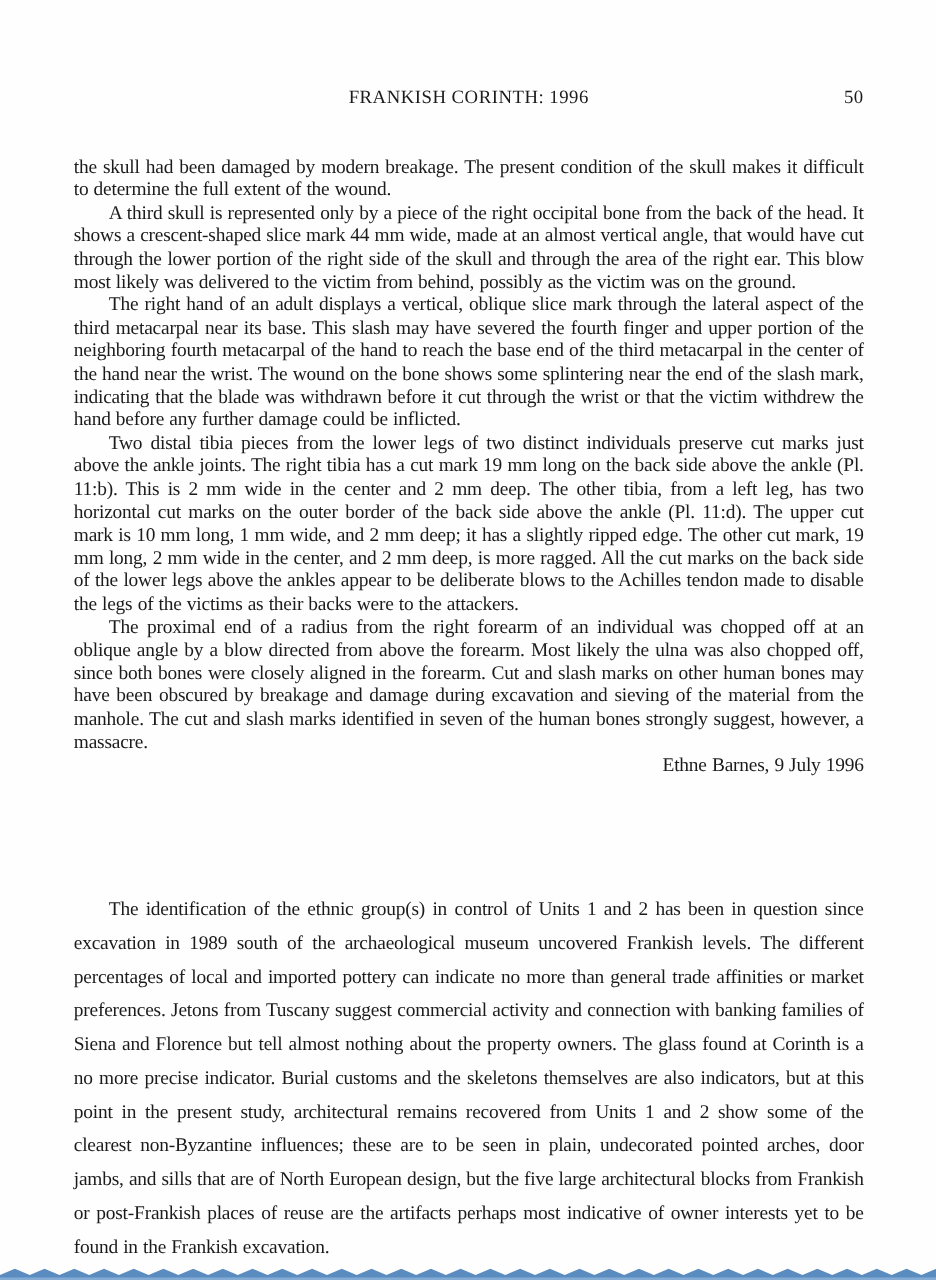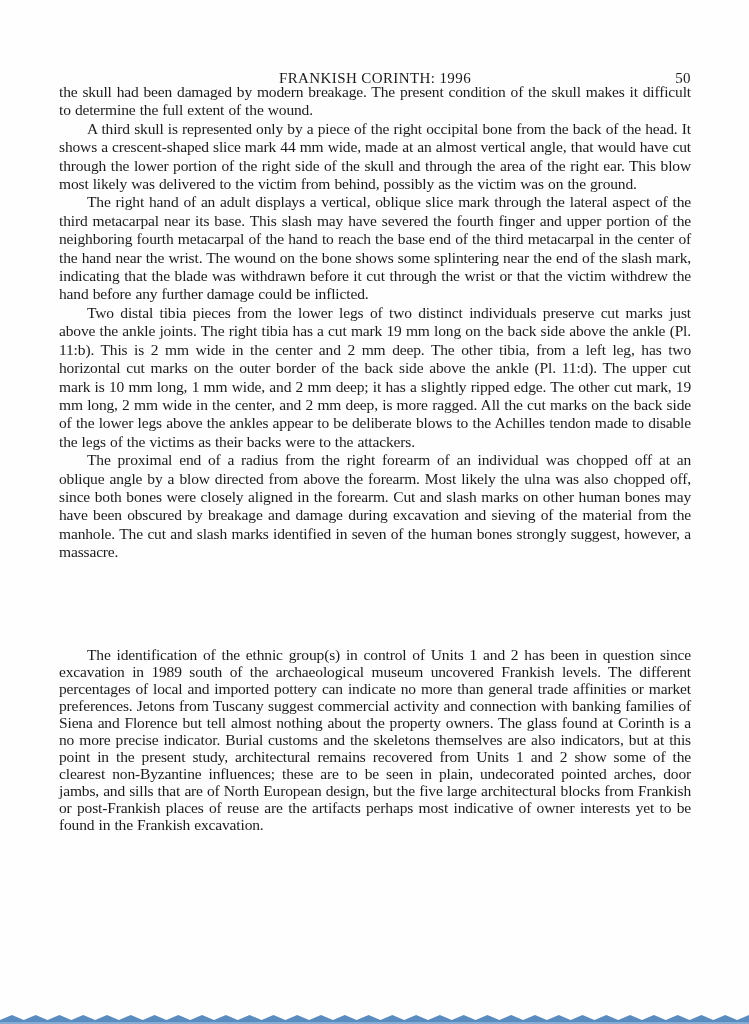--- a/index.html
+++ b/index.html
@@ -36,23 +36,24 @@
     right: 0;
     top: 0;
   }
   .body-text {
     position: absolute;
     left: 59px;
     width: 632px;
     font-size: 15.5px;
     letter-spacing: -0.15px;
     word-spacing: 0.4px;
+    margin-top: 42px;
   }
   .section1 { top: 83px;  line-height: 18.4px; }
-  .section2 { top: 646px; line-height: 17px; }
+  .section2 { top: 672px; line-height: 27px; }
   .body-text p {
     margin: 0;
     text-align: justify;
   }
   .indent { text-indent: 28px; }
   .noindent { text-indent: 0; }
   .signature {
     text-align: right !important;
     margin-top: 0;
   }
@@ -75,20 +76,21 @@
     <span class="running-title">FRANKISH CORINTH: 1996</span>
     <span class="page-number">50</span>
   </header>
 
   <section class="body-text section1">
     <p class="noindent">the skull had been damaged by modern breakage.  The present condition of the skull makes it difficult to determine the full extent of the wound.</p>
     <p class="indent">A third skull is represented only by a piece of the right occipital bone from the back of the head.  It shows a crescent-shaped slice mark 44 mm wide, made at an almost vertical angle, that would have cut through the lower portion of the right side of the skull and through the area of the right ear.  This blow most likely was delivered to the victim from behind, possibly as the victim was on the ground.</p>
     <p class="indent">The right hand of an adult displays a vertical, oblique slice mark through the lateral aspect of the third metacarpal near its base.  This slash may have severed the fourth finger and upper portion of the neighboring fourth metacarpal of the hand to reach the base end of the third metacarpal in the center of the hand near the wrist.  The wound on the bone shows some splintering near the end of the slash mark, indicating that the blade was withdrawn before it cut through the wrist or that the victim withdrew the hand before any further damage could be inflicted.</p>
     <p class="indent">Two distal tibia pieces from the lower legs of two distinct individuals preserve cut marks just above the ankle joints.  The right tibia has a cut mark 19 mm long on the back side above the ankle (Pl. 11:b).  This is 2 mm wide in the center and 2 mm deep.  The other tibia, from a left leg, has two horizontal cut marks on the outer border of the back side above the ankle (Pl. 11:d).  The upper cut mark is 10 mm long, 1 mm wide, and 2 mm deep; it has a slightly ripped edge.  The other cut mark, 19 mm long, 2 mm wide in the center, and 2 mm deep, is more ragged.  All the cut marks on the back side of the lower legs above the ankles appear to be deliberate blows to the Achilles tendon made to disable the legs of the victims as their backs were to the attackers.</p>
     <p class="indent">The proximal end of a radius from the right forearm of an individual was chopped off at an oblique angle by a blow directed from above the forearm.  Most likely the ulna was also chopped off, since both bones were closely aligned in the forearm.  Cut and slash marks on other human bones may have been obscured by breakage and damage during excavation and sieving of the material from the manhole.  The cut and slash marks identified in seven of the human bones strongly suggest, however, a massacre.</p>
+    <p class="signature">Ethne Barnes, 9 July 1996</p>
   </section>
 
   <section class="body-text section2">
     <p class="indent">The identification of the ethnic group(s) in control of Units 1 and 2 has been in question since excavation in 1989 south of the archaeological museum uncovered Frankish levels. The different percentages of local and imported pottery can indicate no more than general trade affinities or market preferences.  Jetons from Tuscany suggest commercial activity and connection with banking families of Siena and Florence but tell almost nothing about the property owners.  The glass found at Corinth is a no more precise indicator.  Burial customs and the skeletons themselves are also indicators, but at this point in the present study, architectural remains recovered from Units 1 and 2 show some of the clearest non-Byzantine influences; these are to be seen in plain, undecorated pointed arches, door jambs, and sills that are of North European design, but the five large architectural blocks from Frankish or post-Frankish places of reuse are the artifacts perhaps most indicative of owner interests yet to be found in the Frankish excavation.</p>
   </section>
 
   <div class="tear-band">
     <svg width="749" height="12" viewBox="0 0 756 12" preserveAspectRatio="none" aria-hidden="true">
       <path fill="#5b8cc0" d="M0,12 L0,8 L12,3 L24,8 L36,3 L48,8 L60,3 L72,8 L84,3 L96,8 L108,3 L120,8 L132,3 L144,8 L156,3 L168,8 L180,3 L192,8 L204,3 L216,8 L228,3 L240,8 L252,3 L264,8 L276,3 L288,8 L300,3 L312,8 L324,3 L336,8 L348,3 L360,8 L372,3 L384,8 L396,3 L408,8 L420,3 L432,8 L444,3 L456,8 L468,3 L480,8 L492,3 L504,8 L516,3 L528,8 L540,3 L552,8 L564,3 L576,8 L588,3 L600,8 L612,3 L624,8 L636,3 L648,8 L660,3 L672,8 L684,3 L696,8 L708,3 L720,8 L732,3 L744,8 L756,3 L756,12 Z"></path>
       <path fill="#84abd4" d="M0,12 L0,10 L756,10 L756,12 Z"></path>

